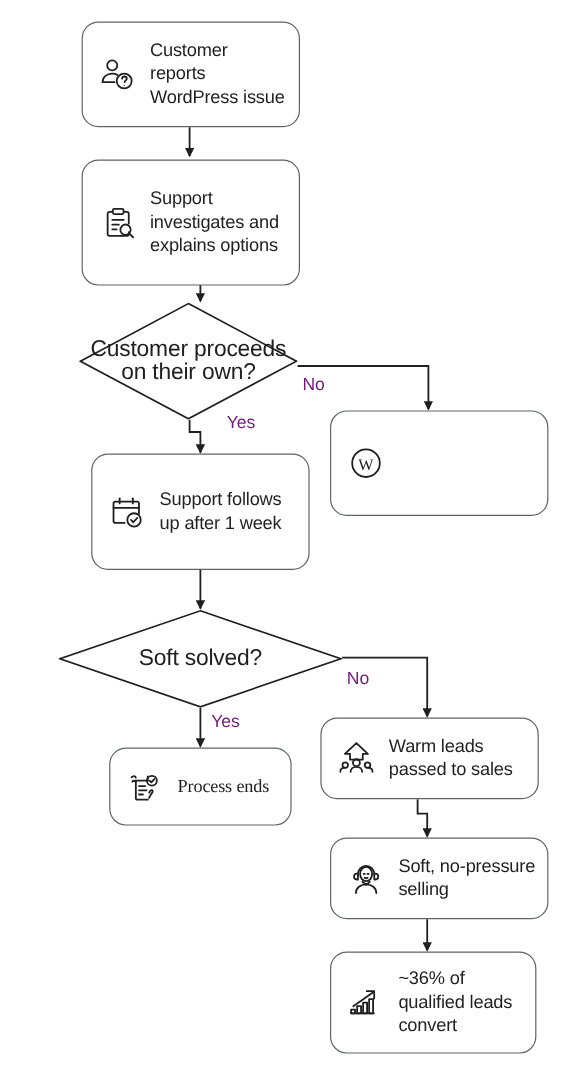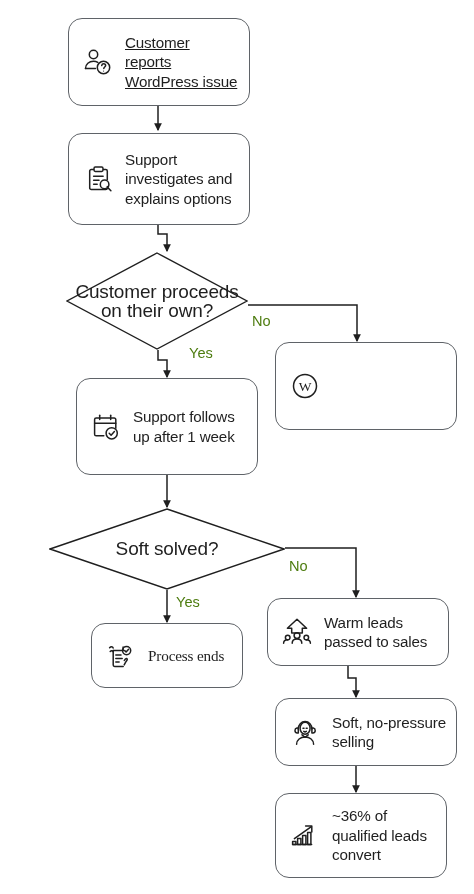--- a/index.html
+++ b/index.html
@@ -84,21 +84,21 @@
     text-align: center;
     font-size: 19px;
     line-height: 19.5px;
     color: #1f1f1f;
     letter-spacing: -0.15px;
   }
   .edge-label {
     position: absolute;
     font-size: 14.6px;
     line-height: 17px;
-    color: #4d7c0f;
+    color: #701a75;
     white-space: nowrap;
   }
 </style>
 </head>
 <body>
 
 <div id="flow-root">
 
   <svg class="edge-layer" viewBox="0 0 474 894" xmlns="http://www.w3.org/2000/svg">
     <defs>
@@ -121,35 +121,35 @@
       <path d="M 285 548 L 356 548 L 356 597" marker-end="url(#arrow)"></path>
 
       <path d="M 167 590 L 167 622" marker-end="url(#arrow)"></path>
 
       <path d="M 348 666 L 348 678 L 356 678 L 356 697" marker-end="url(#arrow)"></path>
 
       <path d="M 356 766 L 356 792" marker-end="url(#arrow)"></path>
     </g>
   </svg>
 
-  <div class="node box" style="left:68px; top:18px; width:182px; height:88px;text-decoration:underline;">
+  <div class="node box" style="left:68px; top:18px; width:182px; height:88px;">
     <span class="node-icon">
       <svg viewBox="0 0 32 32" fill="none" stroke="#1f1f1f" stroke-width="1.5" stroke-linecap="round" stroke-linejoin="round">
         <circle cx="11.5" cy="8.5" r="4.2"></circle>
         <path d="M3.5 22.5c0-4.3 3.6-7.2 8-7.2 1.6 0 3.1.4 4.3 1.1"></path>
         <path d="M3.5 22.5h10"></path>
         <circle cx="21.5" cy="21.5" r="6.2"></circle>
         <path d="M19.7 19.6c.15-1.1 1-1.85 2-1.85 1.1 0 1.95.8 1.95 1.85 0 1.35-1.85 1.5-1.85 2.9"></path>
         <circle cx="21.6" cy="25.1" r="0.55" fill="#1f1f1f" stroke="none"></circle>
       </svg>
     </span>
     <span class="node-label">Customer reports WordPress issue</span>
   </div>
 
-  <div class="node box" style="left:68px; top:133px; width:182px; height:92px;">
+  <div class="node box" style="left:68px; top:133px; width:182px; height:105px;">
     <span class="node-icon">
       <svg viewBox="0 0 32 32" fill="none" stroke="#1f1f1f" stroke-width="1.5" stroke-linecap="round" stroke-linejoin="round">
         <path d="M21.5 6.5h2.2c.9 0 1.6.7 1.6 1.6v8.3"></path>
         <path d="M25.3 23.5v1.4c0 .9-.7 1.6-1.6 1.6H9.3c-.9 0-1.6-.7-1.6-1.6V8.1c0-.9.7-1.6 1.6-1.6h2.2"></path>
         <rect x="12.0" y="4.1" width="9" height="4.3" rx="1.3"></rect>
         <path d="M11.6 13.2h9.5"></path>
         <path d="M11.6 17.2h5.4"></path>
         <path d="M11.6 21.2h3.6"></path>
         <circle cx="22.6" cy="21.4" r="4.3"></circle>
         <path d="M25.8 24.6l3.1 3.1"></path>

